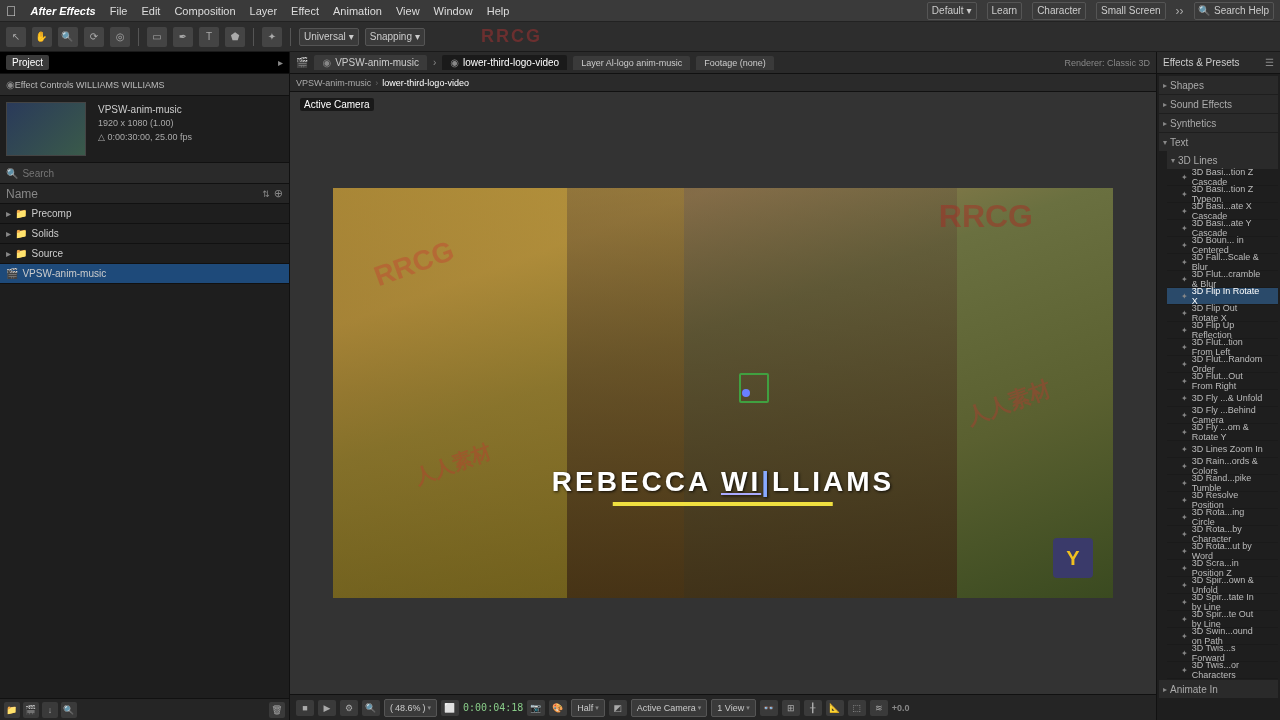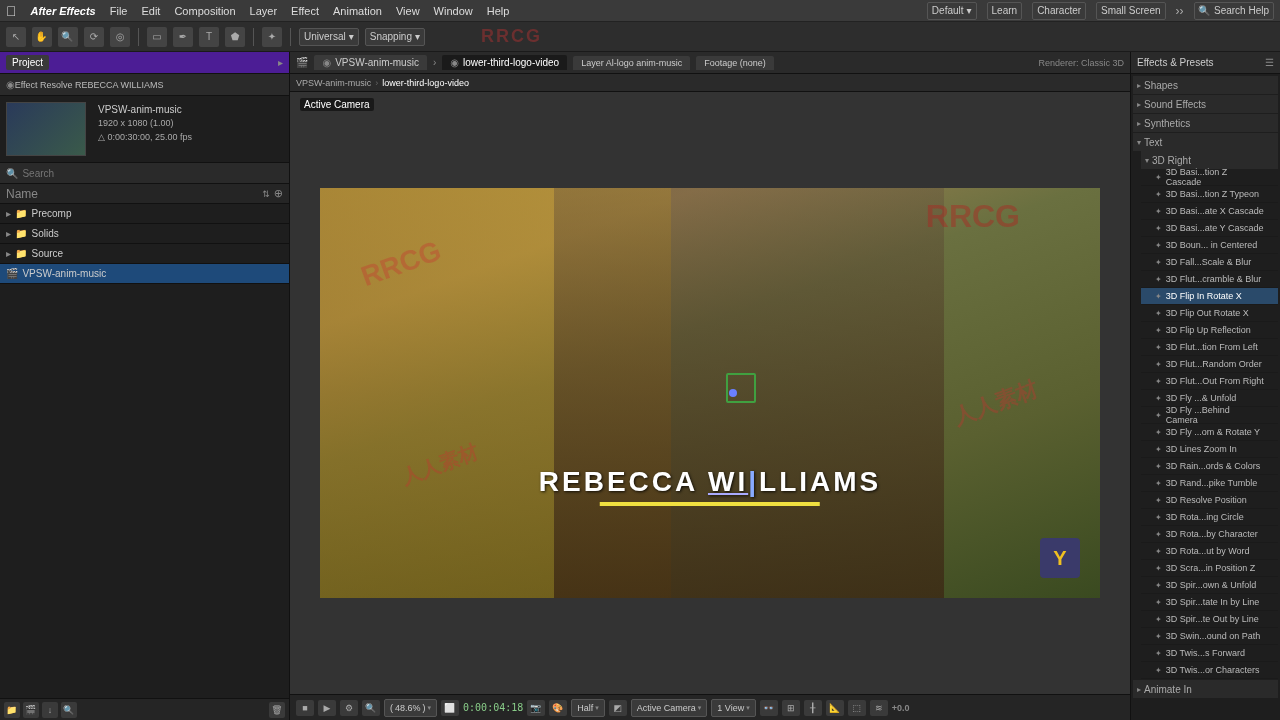--- a/index.html
+++ b/index.html
@@ -63,21 +63,21 @@
     
     .left-panel {
       width: 290px;
       background: #1e1e1e;
       border-right: 1px solid #111;
       display: flex;
       flex-direction: column;
     }
     .panel-header {
       height: 22px;
-      background: #4c1d95;
+      background: #000000;
       display: flex;
       align-items: center;
       padding: 0 6px;
       font-size: 10px;
       color: #aaa;
       border-bottom: 1px solid #111;
       gap: 6px;
     }
     .panel-tab {
       padding: 2px 6px;
@@ -268,21 +268,21 @@
       height: 18px; padding: 0 5px;
       background: #3a3a3a; border: 1px solid #555;
       border-radius: 2px; color: #ccc; font-size: 9px;
       cursor: pointer; display: flex; align-items: center; gap: 2px;
     }
     .vc-btn .arrow { font-size: 7px; color: #888; }
     .vc-time { color: #88cc88; font-size: 10px; font-family: monospace; }
 
     
     .right-panel {
-      width: 150px;
+      width: 124px;
       background: #1e1e1e;
       border-left: 1px solid #111;
       display: flex;
       flex-direction: column;
     }
     .right-panel-header {
       height: 22px;
       background: #2a2a2a;
       display: flex;
       align-items: center;
@@ -400,21 +400,21 @@
 
   <div class="left-panel">
 
     <div class="panel-header">
       <span class="panel-tab active">Project</span>
       <span style="margin-left:auto;color:#888;">▸</span>
     </div>
 
     <div class="ec-header">
       <span style="color:#888;">◉</span>
-      <span style="font-size:9px;">Effect Resolve REBECCA WILLIAMS</span>
+      <span style="font-size:9px;">Effect Controls WILLIAMS WILLIAMS</span>
     </div>
 
     <div class="project-section" style="padding:6px;display:flex;gap:6px;align-items:flex-start;">
       <div class="project-thumb" style="background:linear-gradient(135deg,#2a3a5a,#3a5a4a);flex-shrink:0;"></div>
       <div class="project-info">
         <div class="comp-name">VPSW-anim-music</div>
         <div>1920 x 1080 (1.00)</div>
         <div>△ 0:00:30:00, 25.00 fps</div>
       </div>
     </div>
@@ -590,21 +590,21 @@
 
       <div class="effect-group">
         <div class="effect-group-header">
           <span class="arrow">▾</span>
           <span>Text</span>
         </div>
 
         <div class="effect-group" style="margin-left:8px;">
           <div class="effect-group-header">
             <span class="arrow">▾</span>
-            <span>3D Right</span>
+            <span>3D Lines</span>
           </div>
           <div class="effect-item">
               <span class="icon">✦</span>
               <span>3D Basi...tion Z Cascade</span>
             </div>
           <div class="effect-item">
               <span class="icon">✦</span>
               <span>3D Basi...tion Z Typeon</span>
             </div>
           <div class="effect-item">

